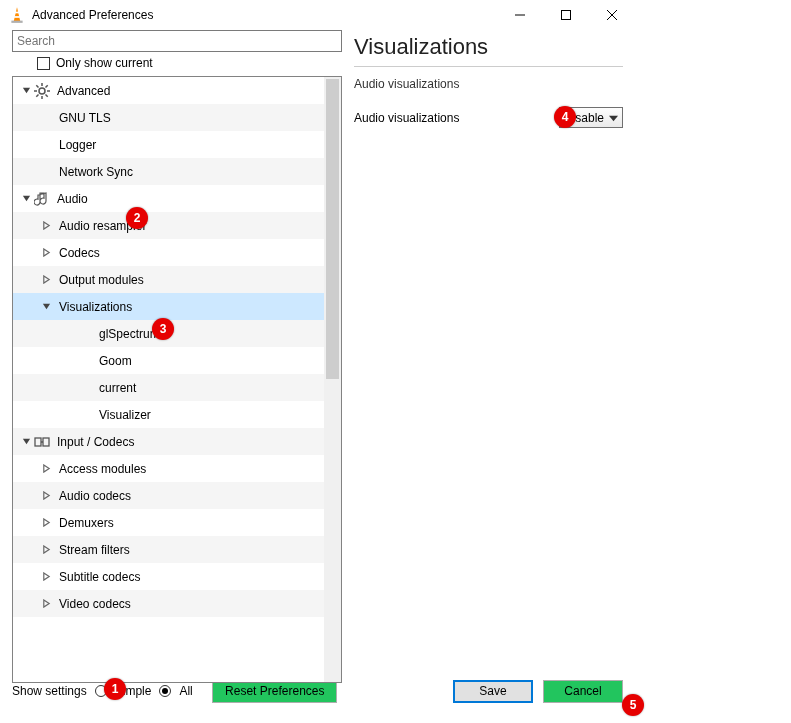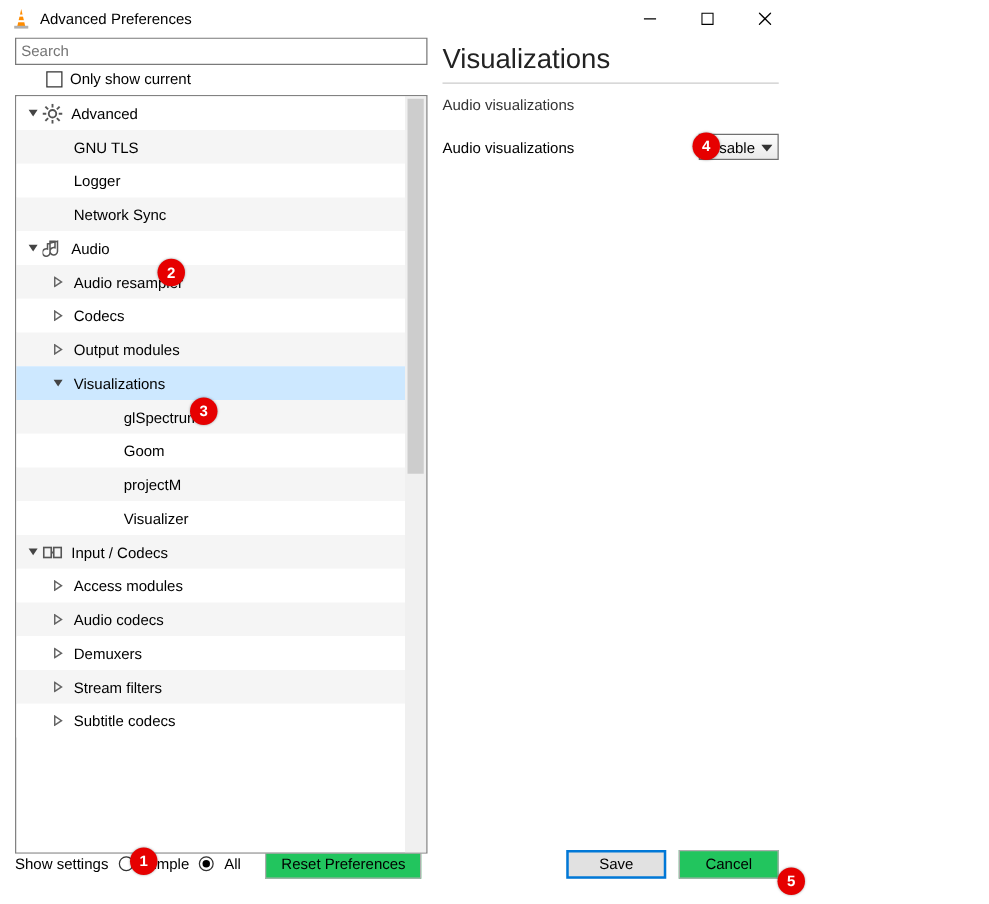--- a/index.html
+++ b/index.html
@@ -194,21 +194,21 @@
             <div class="row">
               <span class="spacer" style="width: 40px;"></span>
               <span class="arrow"></span>
               <span class="spacer" style="width: 26px;"></span>
               <span class="rowlabel">Goom</span>
             </div>
             <div class="row">
               <span class="spacer" style="width: 40px;"></span>
               <span class="arrow"></span>
               <span class="spacer" style="width: 26px;"></span>
-              <span class="rowlabel">projectM</span>
+              <span class="rowlabel">current</span>
             </div>
             <div class="row">
               <span class="spacer" style="width: 40px;"></span>
               <span class="arrow"></span>
               <span class="spacer" style="width: 26px;"></span>
               <span class="rowlabel">Visualizer</span>
             </div>
             <div class="row">
               <span class="spacer" style="width: 0px;"></span>
               <span class="arrow">
@@ -267,20 +267,30 @@
             </div>
             <div class="row">
               <span class="spacer" style="width: 20px;"></span>
               <span class="arrow">
                 <svg viewBox="0 0 10 10">
                   <polygon points="2,1 8,5 2,9" fill="none" stroke="#666" stroke-width="1.3"></polygon>
                 </svg>
               </span>
               <span class="spacer" style="width: 6px;"></span>
               <span class="rowlabel">Subtitle codecs</span>
+            </div>
+            <div class="row">
+              <span class="spacer" style="width: 20px;"></span>
+              <span class="arrow">
+                <svg viewBox="0 0 10 10">
+                  <polygon points="2,1 8,5 2,9" fill="none" stroke="#666" stroke-width="1.3"></polygon>
+                </svg>
+              </span>
+              <span class="spacer" style="width: 6px;"></span>
+              <span class="rowlabel">Video codecs</span>
             </div>
           </div>
         <div class="scrollbar">
           <div class="scrollthumb"></div>
         </div>
       </div>
     </div>
 
     <div class="right">
       <div class="heading">Visualizations</div>

